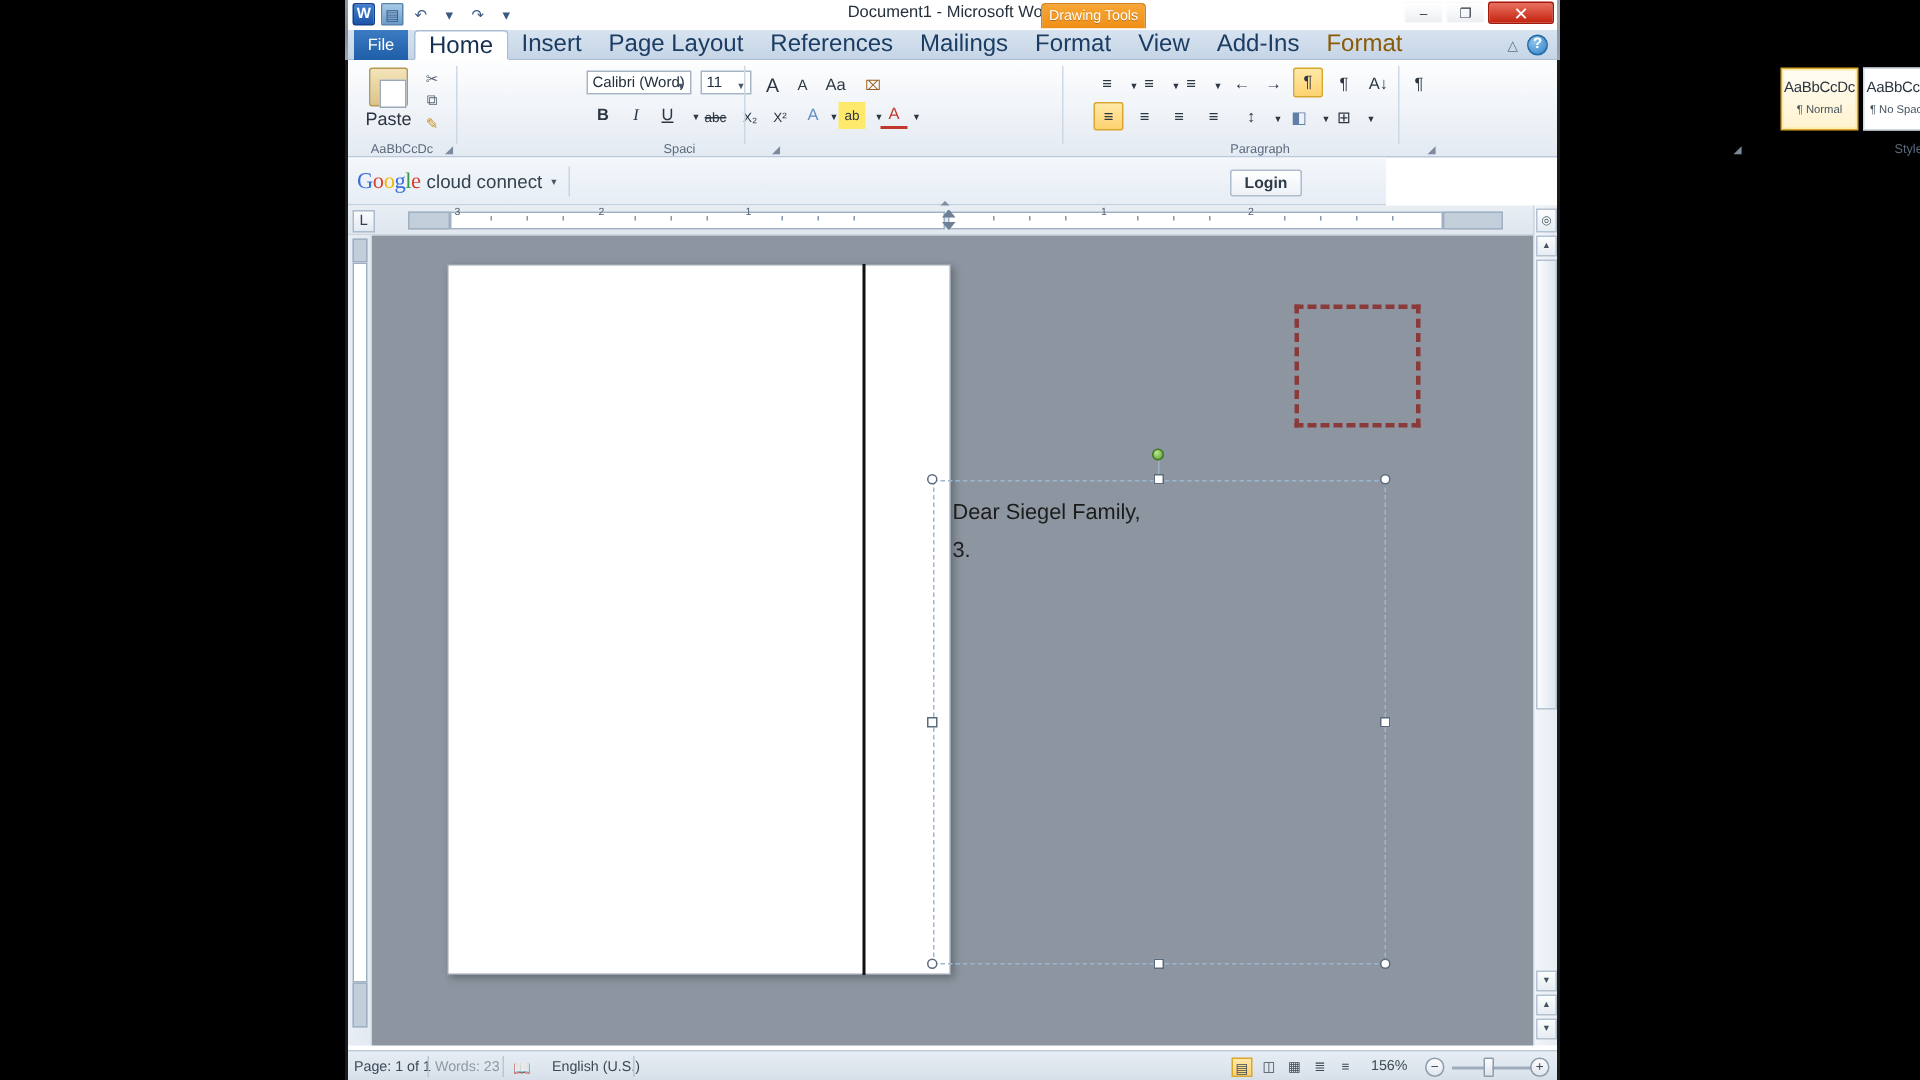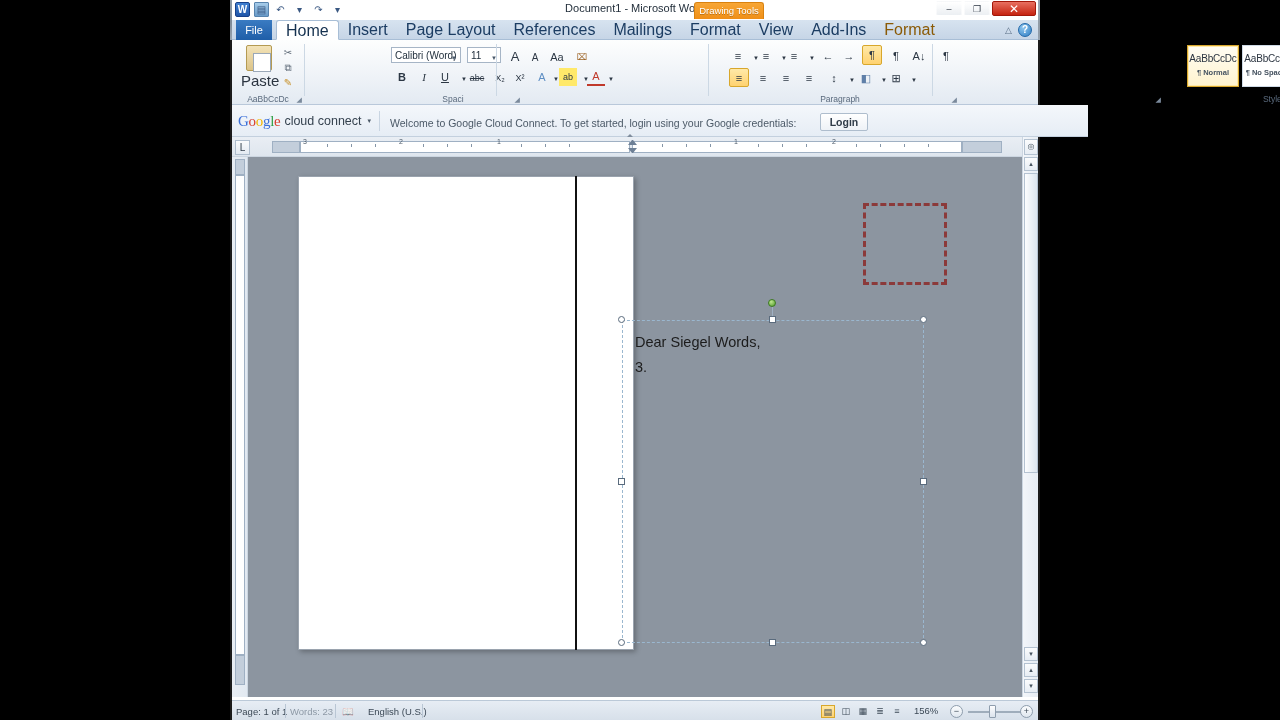--- a/index.html
+++ b/index.html
@@ -133,21 +133,21 @@
   }
   .paste-ico {
     width: 26px; height: 26px; margin: 1px auto 0;
     background: linear-gradient(180deg,#f3e3b8,#dcc489);
     border: 1px solid #b49a52; border-radius: 2px; position: relative;
   }
   .paste-ico:after {
     content:''; position:absolute; left: 6px; top: 7px; width: 16px; height: 17px;
     background: #fff; border: 1px solid #9aa8b8;
   }
-  .paste-lbl { font-size: 15px; color: #2b3440; margin-top: 1px; }
+  .paste-lbl { font-size: 12px; color: #2b3440; margin-top: 1px; }
   .clip-side { position: absolute; left: 47px; top: 5px; width: 18px; }
   .clip-side .ci { height: 15px; display:flex; align-items:center; justify-content:center; font-size: 10px; color:#5e6a78; }
 
   
   .fontname {
     position: absolute; left: 86px; top: 7px; width: 70px; height: 16px;
     border: 1px solid #a6b5c6; background: #fff; font-size: 10px; color: #22303d;
     padding: 1px 3px; line-height: 13px;
   }
   .fontsize {
@@ -174,25 +174,25 @@
     border: 1px solid #d8a72c; border-radius: 2px;
   }
 
   
   .stylebox {
     position: absolute; top: 5px; width: 52px; height: 42px;
     background: #fff; border: 1px solid #cfdae6; text-align: center;
   }
   .stylebox.sel { border: 1px solid #d8a72c; background: linear-gradient(180deg,#fffdf3,#fff3cf); box-shadow: 0 0 0 1px #ffe9a8 inset; }
   .style-prev { font-size: 10px; color: #2b3440; margin-top: 7px; letter-spacing: -.2px; }
-  .style-nm { font-size: 7.5px; color: #44515f; margin-top: 4px; font-weight: bold; }
+  .style-nm { font-size: 7.5px; color: #44515f; margin-top: 4px; }
 
   
   .gcc {
-    position: absolute; left: 0; top: 105px; width: 856px; height: 32px;
+    position: absolute; left: 0; top: 105px; width: 692px; height: 32px;
     background: linear-gradient(180deg,#f4f7fb,#e6edf5);
     border-bottom: 1px solid #c3d0de;
   }
   .gcc-brand {
     position: absolute; left: 6px; top: 6px; height: 20px;
     display: flex; align-items: center; gap: 4px;
     padding-right: 8px; border-right: 1px solid #c9d5e2;
     font-size: 13px;
   }
   .g-logo { font-size: 15px; font-family: "Liberation Serif", serif; letter-spacing: -.3px; }
@@ -493,21 +493,20 @@
         
       </div>
     </div>
 
     <div class="gcc">
       <div class="gcc-brand">
         <span class="g-logo"><i class="g-b">G</i><i class="g-r">o</i><i class="g-y">o</i><i class="g-b">g</i><i class="g-g">l</i><i class="g-r">e</i></span>
         <span class="gcc-word">cloud connect</span>
         <span class="gcc-caret">▾</span>
       </div>
-      <div class="gcc-msg">Welcome to Google Cloud Connect. To get started, login using your Google credentials:</div>
       <div class="gcc-login">Login</div>
       <div class="gcc-tick"></div>
     </div>
 
     <div class="ruler-h">
       <div class="tabsel">L</div>
       <div class="ruler-grey" style="left:40px; width:28px;"></div>
       <div class="ruler-track" style="left:68px; width:330px;"></div>
       <div class="ruler-track" style="left:400px; width:330px;"></div>
       <div class="ruler-grey" style="left:730px; width:40px;"></div>
@@ -554,21 +553,21 @@
       <div class="page-r"></div>
 
 
       <div class="shape-dashed"></div>
 
       <div class="rot-stem" style="left:524px; top:150px;"></div>
       <div class="rot-handle" style="left:520px; top:142px;"></div>
 
       <div class="tbox">
         <div class="tbox-content">
-          <div class="tline">Dear Siegel Words,</div>
+          <div class="tline">Dear Siegel Family,</div>
           <div class="tline">3.</div>
         </div>
       </div>
 
       <div class="handle circle" style="left:370px; top:159px;"></div>
       <div class="handle" style="left:521px; top:159px;"></div>
       <div class="handle circle" style="left:672px; top:159px;"></div>
       <div class="handle" style="left:370px; top:321px;"></div>
       <div class="handle" style="left:672px; top:321px;"></div>
       <div class="handle circle" style="left:370px; top:482px;"></div>

